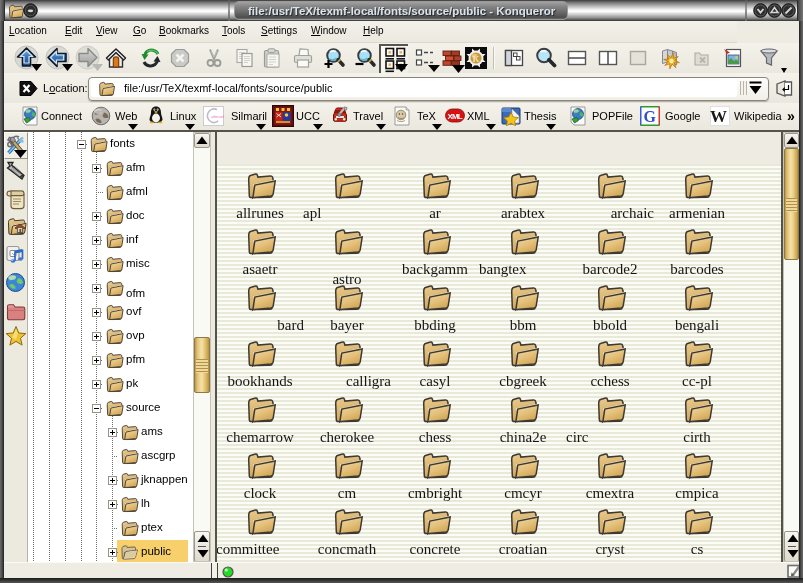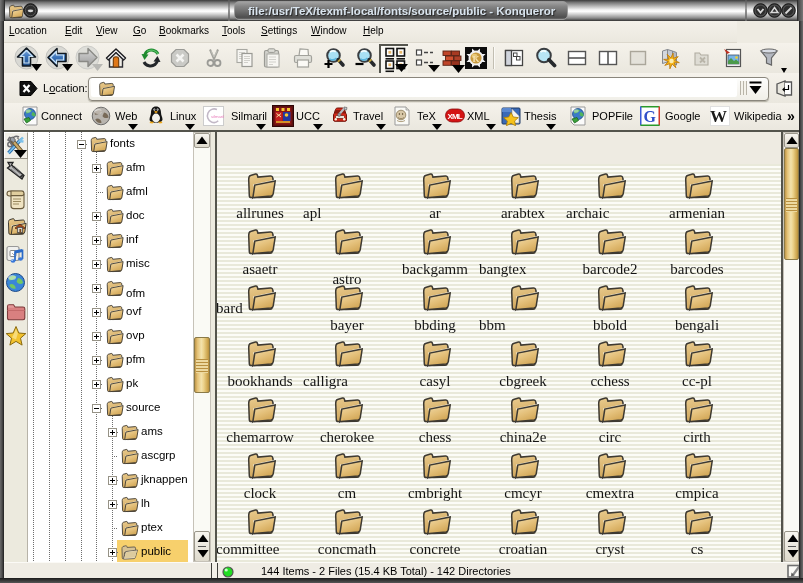--- a/index.html
+++ b/index.html
@@ -334,20 +334,21 @@
 <svg class="abs" style="left:19px;top:7px" width="19" height="17">
 <path d="M1 1.5 L12 1.5 L18 8.5 L12 15.5 L1 15.5 Z" fill="#111" stroke="#000" stroke-width="1"></path>
 <path d="M4.5 5 L10.5 12 M10.5 5 L4.5 12" stroke="#fff" stroke-width="2.2"></path>
 </svg>
 <div class="abs" style="left:43px;top:9px;font-size:11px;color:#000">L<u>o</u>cation:</div>
 <div class="abs" style="left:88px;top:4px;width:679px;height:22px;border:1px solid #8a867c;border-radius:4px;background:linear-gradient(#fdfdfc,#f1efe8);box-shadow:inset 0 1px 1px rgba(255,255,255,.8), 0 1px 1px rgba(120,115,100,.5)"></div>
 <div class="abs" style="left:91px;top:6px;width:646px;height:18px;background:#fff;border-radius:2px"></div>
 <svg class="abs" style="left:97px;top:7px" width="18" height="17">
       <use href="#fold"></use>
     </svg>
+<div class="abs" style="left:124px;top:9px;font-size:11px;color:#000;white-space:nowrap">file:/usr/TeX/texmf-local/fonts/source/public</div>
 <div class="abs" style="left:740px;top:8px;width:7px;height:14px;background:repeating-linear-gradient(90deg,#b8b4a8 0 1px,#f4f2ea 1px 3px)"></div>
 <svg class="abs" style="left:749px;top:8px" width="13" height="14">
 <rect x="0.5" y="0.5" width="12" height="2" fill="#000"></rect>
 <path d="M6.5 13 L12.5 5 L0.5 5 Z" fill="#000"></path>
 </svg>
 <svg class="abs" style="left:775px;top:6px" width="20" height="19">
 <path d="M2 5 L10 2 L10 17 L2 14 Z" fill="#e8e6de" stroke="#555" stroke-width="1.3"></path>
 <path d="M10 3 L16.5 3 L16.5 16 L10 16" fill="#fff" stroke="#555" stroke-width="1.3"></path>
 <path d="M13.5 6 L13.5 10.5 L8 10.5 M9.8 8.6 L8 10.5 L9.8 12.3" fill="none" stroke="#000" stroke-width="1.2"></path>
 </svg>
@@ -729,21 +730,21 @@
       <use href="#fold"></use>
     </svg>
 <div class="abs lbl" style="left:174px;top:41px;width:88px;text-align:center">ar</div>
 <svg class="abs" style="left:290px;top:6px" width="32" height="30">
       <use href="#fold"></use>
     </svg>
 <div class="abs lbl" style="left:262px;top:41px;width:88px;text-align:center">arabtex</div>
 <svg class="abs" style="left:377px;top:6px" width="32" height="30">
       <use href="#fold"></use>
     </svg>
-<div class="abs lbl" style="left:349px;top:41px;width:88px;text-align:left">archaic</div>
+<div class="abs lbl" style="left:349px;top:41px;width:88px;text-align:right">archaic</div>
 <svg class="abs" style="left:464px;top:6px" width="32" height="30">
       <use href="#fold"></use>
     </svg>
 <div class="abs lbl" style="left:436px;top:41px;width:88px;text-align:center">armenian</div>
 <svg class="abs" style="left:27px;top:62px" width="32" height="30">
       <use href="#fold"></use>
     </svg>
 <div class="abs lbl" style="left:-1px;top:97px;width:88px;text-align:center">asaetr</div>
 <svg class="abs" style="left:114px;top:62px" width="32" height="30">
       <use href="#fold"></use>
@@ -761,49 +762,49 @@
       <use href="#fold"></use>
     </svg>
 <div class="abs lbl" style="left:349px;top:97px;width:88px;text-align:center">barcode2</div>
 <svg class="abs" style="left:464px;top:62px" width="32" height="30">
       <use href="#fold"></use>
     </svg>
 <div class="abs lbl" style="left:436px;top:97px;width:88px;text-align:center">barcodes</div>
 <svg class="abs" style="left:27px;top:118px" width="32" height="30">
       <use href="#fold"></use>
     </svg>
-<div class="abs lbl" style="left:-1px;top:136px;width:88px;text-align:left">bard</div>
+<div class="abs lbl" style="left:-1px;top:153px;width:88px;text-align:right">bard</div>
 <svg class="abs" style="left:114px;top:118px" width="32" height="30">
       <use href="#fold"></use>
     </svg>
 <div class="abs lbl" style="left:86px;top:153px;width:88px;text-align:center">bayer</div>
 <svg class="abs" style="left:202px;top:118px" width="32" height="30">
       <use href="#fold"></use>
     </svg>
 <div class="abs lbl" style="left:174px;top:153px;width:88px;text-align:center">bbding</div>
 <svg class="abs" style="left:290px;top:118px" width="32" height="30">
       <use href="#fold"></use>
     </svg>
-<div class="abs lbl" style="left:262px;top:153px;width:88px;text-align:left">bbm</div>
+<div class="abs lbl" style="left:262px;top:153px;width:88px;text-align:center">bbm</div>
 <svg class="abs" style="left:377px;top:118px" width="32" height="30">
       <use href="#fold"></use>
     </svg>
 <div class="abs lbl" style="left:349px;top:153px;width:88px;text-align:center">bbold</div>
 <svg class="abs" style="left:464px;top:118px" width="32" height="30">
       <use href="#fold"></use>
     </svg>
 <div class="abs lbl" style="left:436px;top:153px;width:88px;text-align:center">bengali</div>
 <svg class="abs" style="left:27px;top:174px" width="32" height="30">
       <use href="#fold"></use>
     </svg>
 <div class="abs lbl" style="left:-1px;top:209px;width:88px;text-align:center">bookhands</div>
 <svg class="abs" style="left:114px;top:174px" width="32" height="30">
       <use href="#fold"></use>
     </svg>
-<div class="abs lbl" style="left:86px;top:209px;width:88px;text-align:left">calligra</div>
+<div class="abs lbl" style="left:86px;top:209px;width:88px;text-align:right">calligra</div>
 <svg class="abs" style="left:202px;top:174px" width="32" height="30">
       <use href="#fold"></use>
     </svg>
 <div class="abs lbl" style="left:174px;top:209px;width:88px;text-align:center">casyl</div>
 <svg class="abs" style="left:290px;top:174px" width="32" height="30">
       <use href="#fold"></use>
     </svg>
 <div class="abs lbl" style="left:262px;top:209px;width:88px;text-align:center">cbgreek</div>
 <svg class="abs" style="left:377px;top:174px" width="32" height="30">
       <use href="#fold"></use>
@@ -825,21 +826,21 @@
       <use href="#fold"></use>
     </svg>
 <div class="abs lbl" style="left:174px;top:265px;width:88px;text-align:center">chess</div>
 <svg class="abs" style="left:290px;top:230px" width="32" height="30">
       <use href="#fold"></use>
     </svg>
 <div class="abs lbl" style="left:262px;top:265px;width:88px;text-align:center">china2e</div>
 <svg class="abs" style="left:377px;top:230px" width="32" height="30">
       <use href="#fold"></use>
     </svg>
-<div class="abs lbl" style="left:349px;top:265px;width:88px;text-align:center">circ</div>
+<div class="abs lbl" style="left:349px;top:265px;width:88px;">circ</div>
 <svg class="abs" style="left:464px;top:230px" width="32" height="30">
       <use href="#fold"></use>
     </svg>
 <div class="abs lbl" style="left:436px;top:265px;width:88px;text-align:center">cirth</div>
 <svg class="abs" style="left:27px;top:286px" width="32" height="30">
       <use href="#fold"></use>
     </svg>
 <div class="abs lbl" style="left:-1px;top:321px;width:88px;text-align:center">clock</div>
 <svg class="abs" style="left:114px;top:286px" width="32" height="30">
       <use href="#fold"></use>
@@ -923,21 +924,20 @@
       <path d="M6 8.5 L11.5 1 L0.5 1 Z" fill="#000"></path>
     </svg>
 </div>
 
 <div id="statusbar" class="abs">
 <div class="abs" style="left:207px;top:0px;width:7px;height:16px;background:#f2f0e8;border-left:1.5px solid #3e3e3a;border-right:1.5px solid #3e3e3a;box-sizing:border-box"></div>
 <svg class="abs" style="left:218px;top:3px" width="12" height="12">
       <circle cx="6" cy="6" r="5" fill="#21dd21" stroke="#555" stroke-width="1.2"></circle>
       <circle cx="4.2" cy="4" r="1.6" fill="#c8ffc8"></circle>
     </svg>
-<div class="abs" style="left:257px;top:2px;color:#000;font-size:11px">144 Items - 2 Files (15.4 KB Total) - 142 Directories</div>
 <svg class="abs" style="left:783px;top:1px" width="15" height="14">
 <rect x="1" y="1.5" width="11.5" height="11.5" fill="#fbfaf6" stroke="#6e6e6e" stroke-width="1.6"></rect>
 <path d="M12.5 2 L6 11" stroke="#8a8a8a" stroke-width="2.2"></path>
 <path d="M4.5 8.5 L7.5 11.5 L4 12.2 Z" fill="#555"></path>
 </svg>
 </div>
 
 <div id="frameL" class="abs"></div>
 <div id="frameR" class="abs"></div>
 <div id="frameB" class="abs"></div>

